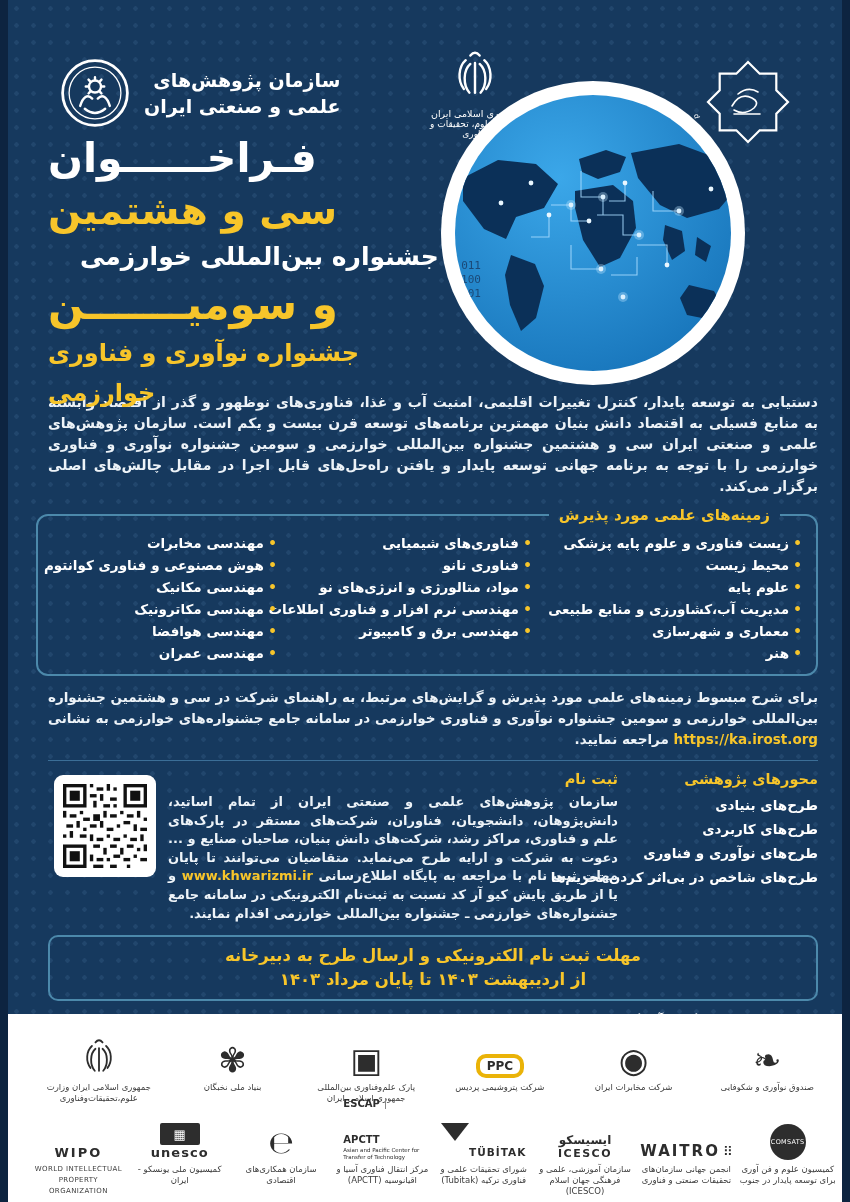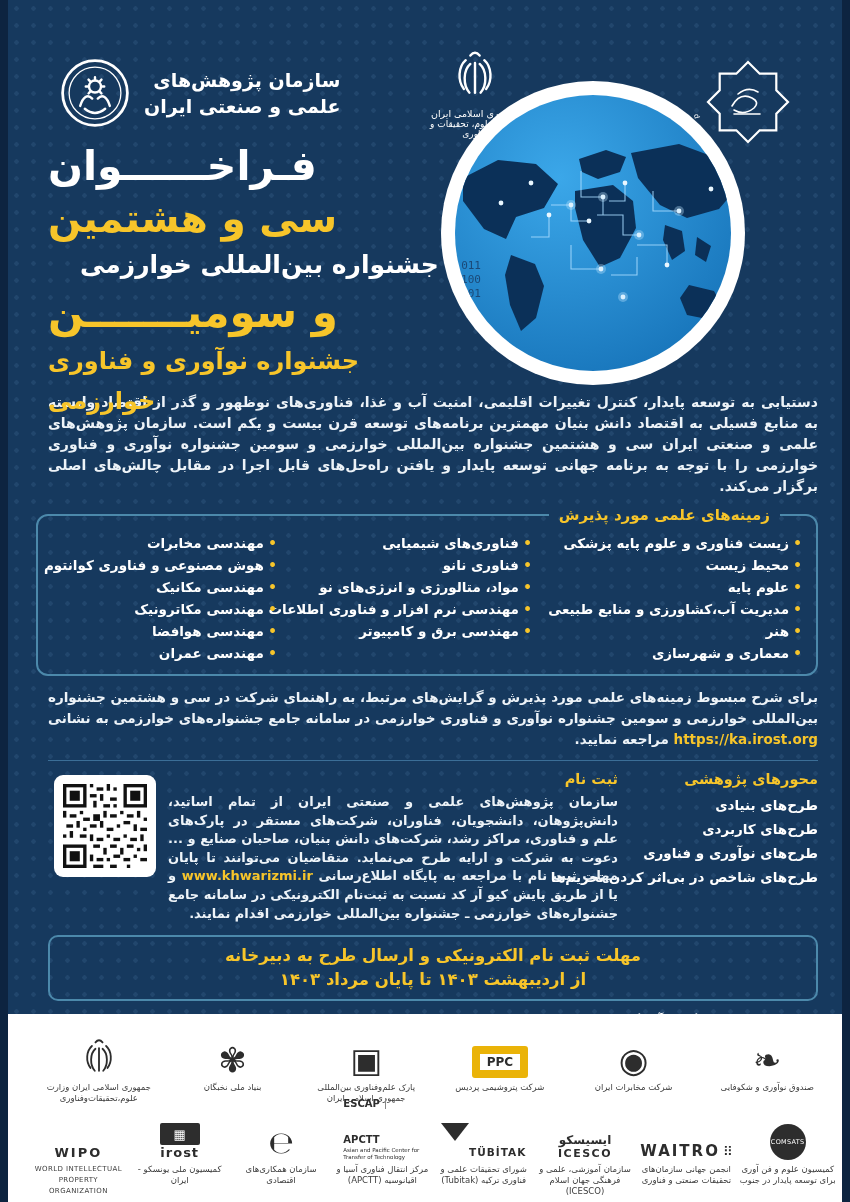--- a/index.html
+++ b/index.html
@@ -15,21 +15,21 @@
   
   .hdr-irost{ position:absolute; top:56px; left:50px; display:flex; flex-direction:row; direction:ltr; align-items:center; gap:12px; }
   .hdr-irost .txt{ direction:rtl; text-align:right; color:#fff; font-weight:700; font-size:19px; line-height:26px; }
   .hdr-ministry{ position:absolute; top:50px; left:412px; width:110px; text-align:center; color:#fff; }
   .hdr-ministry .m1{ font-size:9.5px; margin-top:2px; }
   .hdr-ministry .m2{ font-size:9px; }
   .hdr-seal{ position:absolute; top:42px; right:28px; width:132px; height:132px; z-index:3; }
   
   .globe{ position:absolute; top:76px; left:428px; width:314px; height:314px; z-index:1; }
   
-  .title-block{ position:absolute; top:140px; right:390px; left:40px; text-align:left; z-index:2; }
+  .title-block{ position:absolute; top:132px; right:390px; left:40px; text-align:left; z-index:2; }
   .title-block .t1{ color:#fff; font-size:41px; font-weight:700; line-height:52px; }
   .title-block .t2{ color:#F7C52A; font-size:39px; font-weight:700; line-height:53px; }
   .title-block .t3{ color:#fff; font-size:25px; font-weight:700; line-height:40px;margin-left:32px; }
   .title-block .t4{ color:#F7C52A; font-size:42px; font-weight:700; line-height:56px; }
   .title-block .t5{ color:#F7C52A; font-size:24px; font-weight:700; line-height:40px; }
   
   .flow{ position:absolute; top:392px; left:40px; width:770px; }
   .intro{ color:#EDF3F8; font-size:14px; line-height:21px; text-align:justify; font-weight:700; }
   fieldset.fields-box{ margin-top:9px; border:2px solid #4C89AB; border-radius:12px; padding:8px 14px 10px; }
   fieldset.fields-box legend{ color:#F7C52A; font-weight:700; font-size:15px; padding:0 10px; margin-right:22px; }
@@ -60,21 +60,21 @@
   .clinks .latin{ direction:ltr; unicode-bidi:isolate; }
   
   .footer{ position:absolute; left:0; top:1014px; width:850px; height:188px; background:#fff; padding:10px 18px 6px; }
   .lrow{ display:flex; justify-content:space-evenly; align-items:flex-start; }
   .lrow1{ margin-top:4px; }
   .lrow2{ margin-top:6px; }
   .logo-cell{ text-align:center; color:#3c3c3c; }
   .lrow1 .logo-cell{ width:122px; } .lrow2 .logo-cell{ width:98px; }
   .mark-area{ height:50px; display:flex; flex-direction:column; align-items:center; justify-content:flex-end; color:#2d2d2d; }
   .glyph-big{ font-size:34px; line-height:36px; }
-  .ppc{ border:8px solid #eab308; border-radius:3px; padding:1px 7px; font-weight:700; font-size:12px; direction:ltr;margin-top:24px; }
+  .ppc{ border:4px solid #eab308; border-radius:10px; padding:1px 7px; font-weight:700; font-size:12px; direction:ltr;margin-top:24px; }
   .cap{ font-size:8.5px; line-height:11px; margin-top:4px; }
   .cap-en{ font-size:7px; letter-spacing:.4px; direction:ltr; }
   .comsats{ width:36px; height:36px; border-radius:50%; background:#2d2d2d; color:#fff; font-size:6.5px; display:flex; align-items:center; justify-content:center; direction:ltr; letter-spacing:.3px; }
   .waitro{ font-weight:700; font-size:15px; letter-spacing:2px; direction:ltr; }
   .braille{ font-size:13px; margin-left:3px; }
   .two-line .l1{ font-size:12px; font-weight:700; }
   .two-line .l2{ font-size:11px; font-weight:700; letter-spacing:1.5px; direction:ltr; }
   .tub .tri{ width:0; height:0; border-left:14px solid transparent; border-right:14px solid transparent; border-top:18px solid #2d2d2d; margin:0 auto 2px; }
   .tub .nm{ font-weight:700; font-size:10.5px; letter-spacing:1px; direction:ltr; }
   .apctt{ direction:ltr; display:flex; align-items:flex-start; gap:19px;flex-direction:column; }
@@ -209,22 +209,22 @@
     <p class="intro">دستیابی به توسعه پایدار، کنترل تغییرات اقلیمی، امنیت آب و غذا، فناوری‌های نوظهور و گذر از اقتصاد وابسته به منابع فسیلی به اقتصاد دانش بنیان مهمترین برنامه‌های توسعه قرن بیست و یکم است. سازمان پژوهش‌های علمی و صنعتی ایران سی و هشتمین جشنواره بین‌المللی خوارزمی و سومین جشنواره نوآوری و فناوری خوارزمی را با توجه به برنامه جهانی توسعه پایدار و یافتن راه‌حل‌های قابل اجرا در مقابل چالش‌های اصلی برگزار می‌کند.</p>
 
     <fieldset class="fields-box">
       <legend>زمینه‌های علمی مورد پذیرش</legend>
       <div class="fields-cols">
         <ul class="c1">
           <li>زیست فناوری و علوم پایه پزشکی</li>
           <li>محیط زیست</li>
           <li>علوم پایه</li>
           <li>مدیریت آب،کشاورزی و منابع طبیعی</li>
+          <li>معماری و شهرسازی</li>
           <li>هنر</li>
-          <li>معماری و شهرسازی</li>
         </ul>
         <ul class="c2">
           <li>فناوری‌های شیمیایی</li>
           <li>فناوری نانو</li>
           <li>مواد، متالورژی و انرژی‌های نو</li>
           <li>مهندسی نرم افزار و فناوری اطلاعات</li>
           <li>مهندسی برق و کامپیوتر</li>
         </ul>
         <ul class="c3">
           <li>مهندسی مخابرات</li>
@@ -443,21 +443,21 @@
       </div>
       <div class="logo-cell">
         <div class="mark-area">
             <span class="eco">℮</span>
           </div>
         <div class="cap">سازمان همکاری‌های اقتصادی</div>
       </div>
       <div class="logo-cell">
         <div class="mark-area">
           <div class="unesco-box">▦</div>
-          <span class="unesco-nm">irost</span>
+          <span class="unesco-nm">unesco</span>
         </div>
         <div class="cap">کمیسیون ملی یونسکو - ایران</div>
       </div>
       <div class="logo-cell">
         <div class="mark-area">
             <span class="wipo-nm">WIPO</span>
           </div>
         <div class="cap cap-en">WORLD INTELLECTUAL PROPERTY ORGANIZATION</div>
       </div>
     </div>

